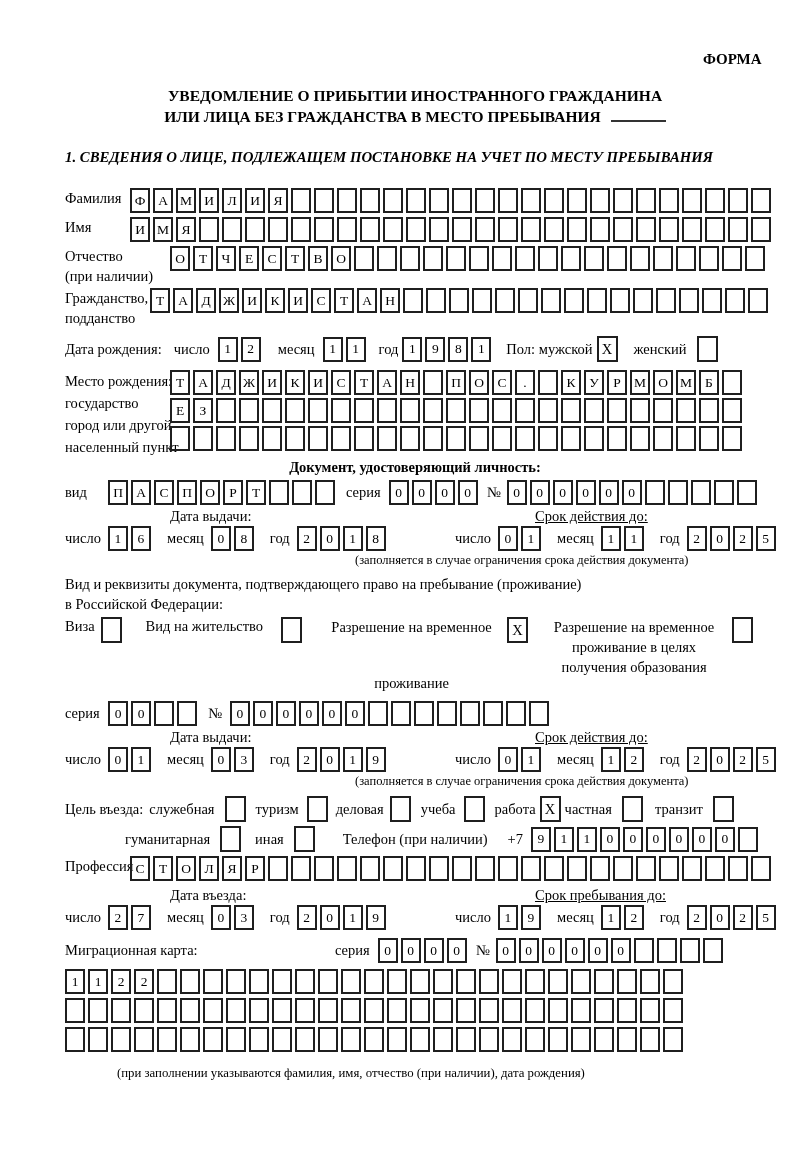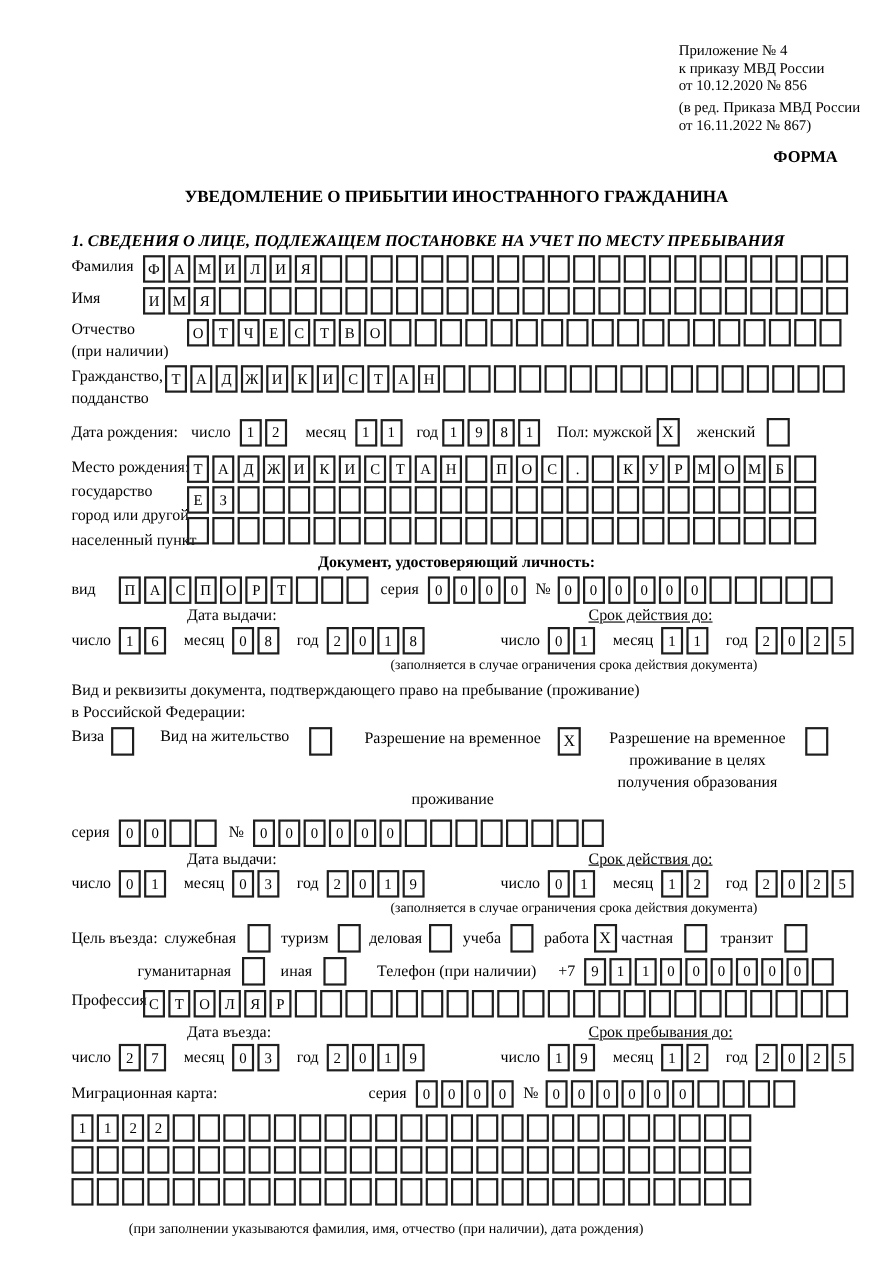--- a/index.html
+++ b/index.html
@@ -50,38 +50,31 @@
   .caption { font-size:12.8px; line-height:15px; }
   .ml4{margin-left:4px}.ml6{margin-left:6px}.ml8{margin-left:8px}.ml10{margin-left:10px}
   .ml12{margin-left:12px}.ml14{margin-left:14px}.ml16{margin-left:16px}.ml20{margin-left:20px}
   .ml28{margin-left:28px}
 </style>
 </head>
 <body>
 
 <div class="page">
 
-  <div class="annex">
-    <div>Приложение № 4</div>
-    <div>к приказу МВД России</div>
-    <div>от 10.12.2020 № 856</div>
-    <div class="gap"></div>
-    <div>(в ред. Приказа МВД России</div>
-    <div>от 16.11.2022 № 867)</div>
-  </div>
 
   <div class="forma">ФОРМА</div>
 
   <div class="title">
     <div>УВЕДОМЛЕНИЕ О ПРИБЫТИИ ИНОСТРАННОГО ГРАЖДАНИНА</div>
+    <div><span>ИЛИ ЛИЦА БЕЗ ГРАЖДАНСТВА В МЕСТО ПРЕБЫВАНИЯ</span><span class="blank-line"></span></div>
   </div>
 
   <div class="sec-heading">1. СВЕДЕНИЯ О ЛИЦЕ, ПОДЛЕЖАЩЕМ ПОСТАНОВКЕ НА УЧЕТ ПО МЕСТУ ПРЕБЫВАНИЯ</div>
 
-  <div class="r" style="margin-top:3px;">
+  <div class="r" style="margin-top:22px;">
     <span class="lbl lblcol" style="width:65px;">Фамилия</span>
     <span class="cells">
         <span class="cell">Ф</span>
         <span class="cell">А</span>
         <span class="cell">М</span>
         <span class="cell">И</span>
         <span class="cell">Л</span>
         <span class="cell">И</span>
         <span class="cell">Я</span>
         <span class="cell"></span>

